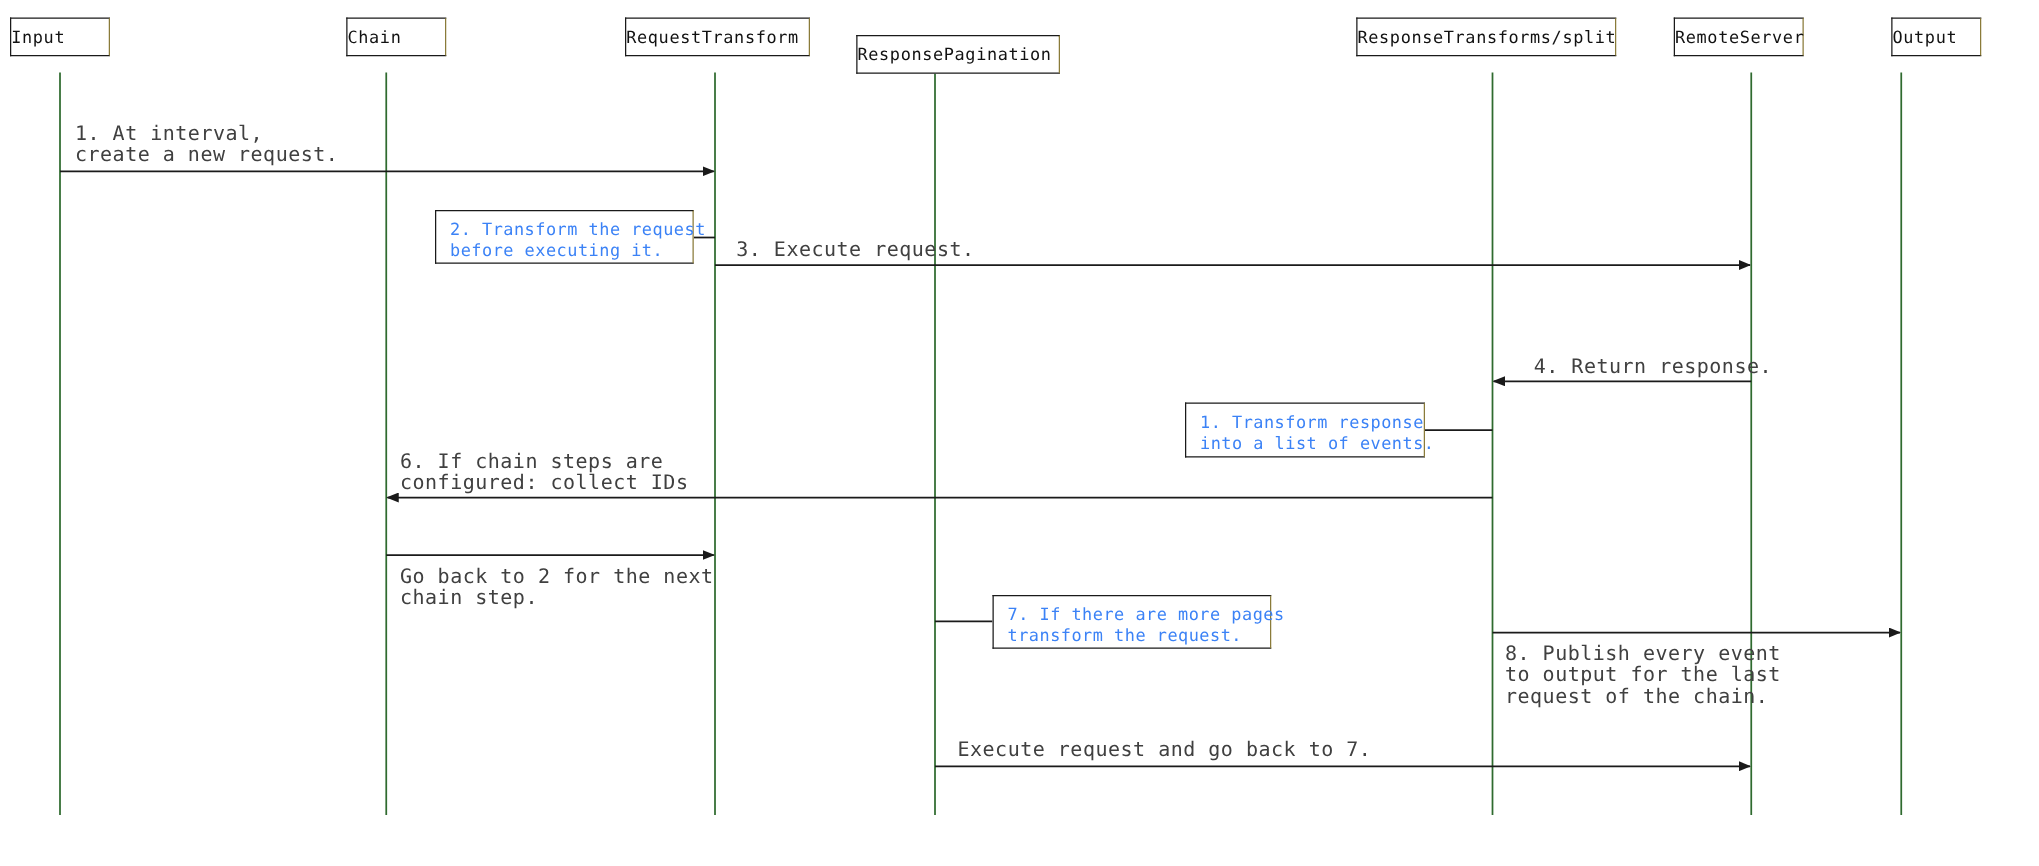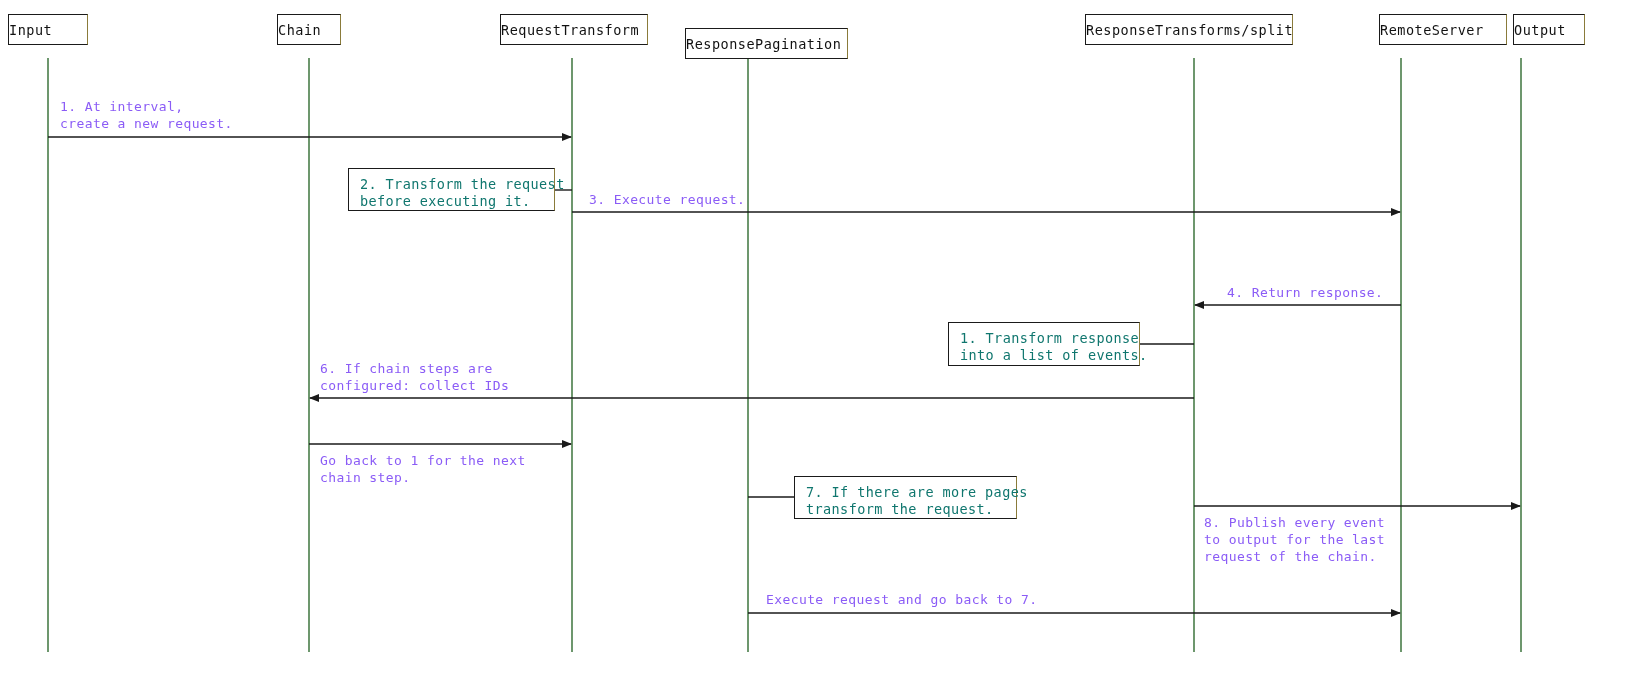--- a/index.html
+++ b/index.html
@@ -40,29 +40,29 @@
   .note-box {
     position: absolute;
     box-sizing: border-box;
     border: 1px solid #1a1a1a;
     border-right-color: #8a7b3a;
     background: #ffffff;
     padding: 7px 11px 8px 11px;
     font-size: 13.5px;
     line-height: 17px;
     letter-spacing: 0.4px;
-    color: #0f766e;
+    color: #3b82f6;
     white-space: pre;
   }
   .msg-label {
     position: absolute;
-    font-size: 13px;
+    font-size: 16px;
     line-height: 17px;
     letter-spacing: 0.4px;
-    color: #8b5cf6;
+    color: #404040;
     white-space: pre;
   }
 </style>
 </head>
 <body>
 
 <div id="diagram-root">
 
   <svg id="diagram-svg" width="1631" height="693" viewBox="0 0 1631 693" xmlns="http://www.w3.org/2000/svg">
     <defs>
@@ -95,33 +95,33 @@
         <line x1="309" x2="571" y1="444" y2="444" stroke="#1a1a1a" stroke-width="1.4" marker-end="url(#arrow-right)"></line>
         <line x1="1194" x2="1520" y1="506" y2="506" stroke="#1a1a1a" stroke-width="1.4" marker-end="url(#arrow-right)"></line>
         <line x1="748" x2="1400" y1="613" y2="613" stroke="#1a1a1a" stroke-width="1.4" marker-end="url(#arrow-right)"></line>
       </g>
   </svg>
 
   <div id="participants-layer">
       <div class="participant-box" style="left: 8px; top: 14px; width: 80px;">
         <span>Input</span>
       </div>
-      <div class="participant-box" style="left: 277px; top: 14px; width: 64px;">
+      <div class="participant-box" style="left: 277px; top: 14px; width: 80px;">
         <span>Chain</span>
       </div>
       <div class="participant-box" style="left: 500px; top: 14px; width: 148px;">
         <span>RequestTransform</span>
       </div>
       <div class="participant-box" style="left: 685px; top: 28px; width: 163px;">
         <span>ResponsePagination</span>
       </div>
       <div class="participant-box" style="left: 1085px; top: 14px; width: 208px;">
         <span>ResponseTransforms/split</span>
       </div>
-      <div class="participant-box" style="left: 1339px; top: 14px; width: 128px; margin-left: 40px;">
+      <div class="participant-box" style="left: 1339px; top: 14px; width: 104px;">
         <span>RemoteServer</span>
       </div>
       <div class="participant-box" style="left: 1513px; top: 14px; width: 72px;">
         <span>Output</span>
       </div>
     </div>
   <div id="notes-layer">
       <div class="note-box" style="left: 348px; top: 168px; width: 207px; height: 43px;"><span>2. Transform the request
 before executing it.</span></div>
       <div class="note-box" style="left: 948px; top: 322px; width: 192px; height: 44px;"><span>1. Transform response
@@ -129,21 +129,21 @@
       <div class="note-box" style="left: 794px; top: 476px; width: 223px; height: 43px;"><span>7. If there are more pages
 transform the request.</span></div>
     </div>
   <div id="labels-layer">
       <div class="msg-label" style="left: 60px; top: 98px;">1. At interval,
 create a new request.</div>
       <div class="msg-label" style="left: 589px; top: 191px;">3. Execute request.</div>
       <div class="msg-label" style="left: 1227px; top: 284px;">4. Return response.</div>
       <div class="msg-label" style="left: 320px; top: 360px;">6. If chain steps are
 configured: collect IDs</div>
-      <div class="msg-label" style="left: 320px; top: 452px;">Go back to 1 for the next
+      <div class="msg-label" style="left: 320px; top: 452px;">Go back to 2 for the next
 chain step.</div>
       <div class="msg-label" style="left: 1204px; top: 514px;">8. Publish every event
 to output for the last
 request of the chain.</div>
       <div class="msg-label" style="left: 766px; top: 591px;">Execute request and go back to 7.</div>
     </div>
 
 </div>
 
 </body></html>

